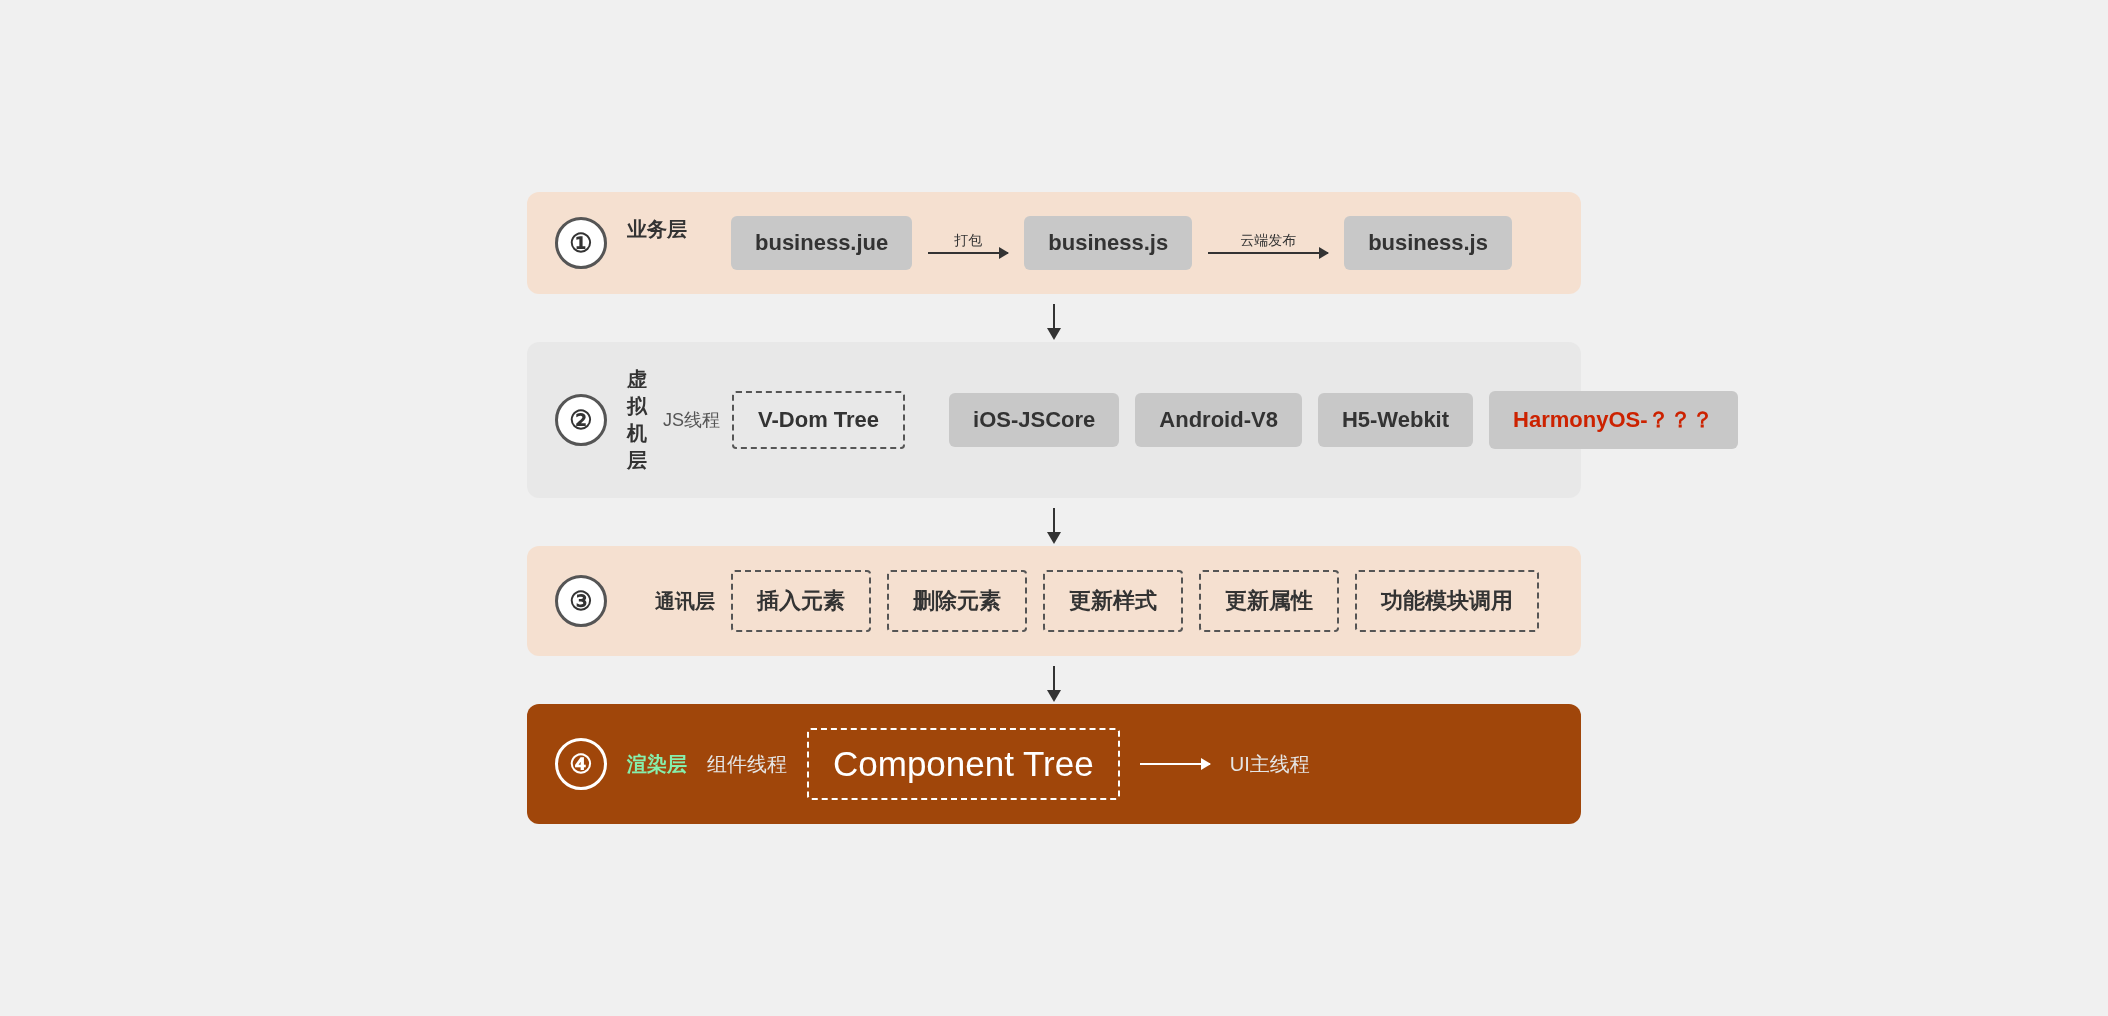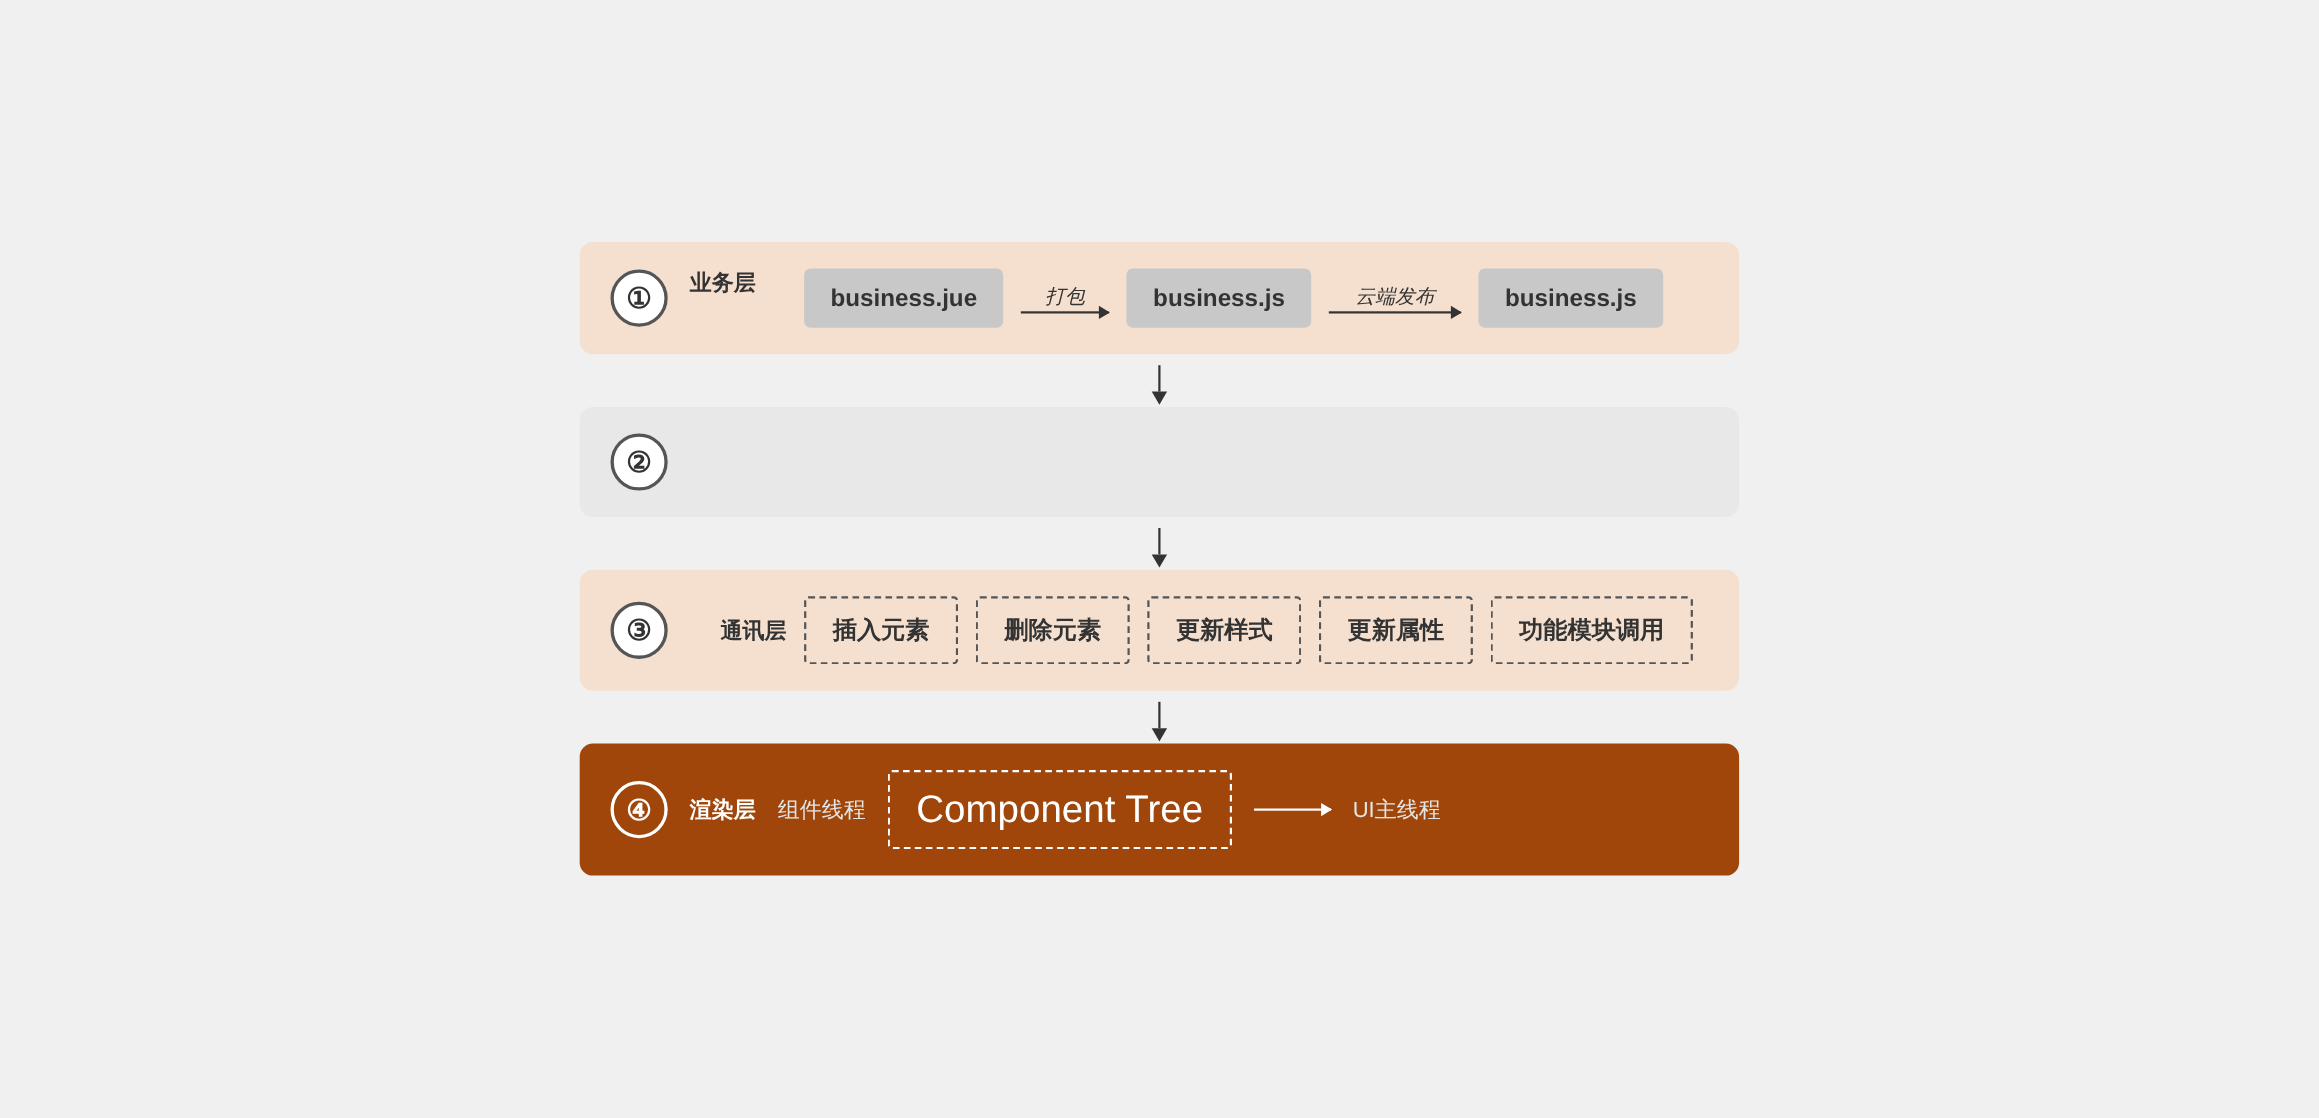--- a/index.html
+++ b/index.html
@@ -77,21 +77,21 @@
       margin-bottom: 8px;
     }
 
     
     .layer-4 {
       background: #a0460a;
       border-radius: 12px;
     }
 
     .layer-4 .layer-title {
-      color: #ffffff;
+      color: #86efac;
     }
 
     .layer-4 .layer-number {
       border-color: white;
       color: white;
       background: transparent;
     }
 
     
     .box {
@@ -138,24 +138,23 @@
 
     
     .row {
       display: flex;
       align-items: center;
       gap: 16px;
       padding-left: 28px;
     }
 
     .arrow-label {
-      font-size: 18px;
-      color: #333;
-      white-space: nowrap;
-      font-style: italic;
+      font-size: 14px;
+      color: #333;
+      white-space: nowrap;
     }
 
     
     .arrow-group {
       display: flex;
       flex-direction: column;
       align-items: center;
       gap: 2px;
     }
 
@@ -270,20 +269,33 @@
 
   <div class="vertical-arrow">
     <div class="vert-arrow-inner">
       <div class="vert-shaft"></div>
       <div class="vert-head"></div>
     </div>
   </div>
 
   <div class="layer layer-2">
     <div class="layer-number">②</div>
+    <div class="layer-content">
+      <div class="layer-title">虚拟机层</div>
+      <div class="vm-top-row">
+        <span class="js-thread-label">JS线程</span>
+        <div class="box-dashed">V-Dom Tree</div>
+      </div>
+      <div class="row">
+        <div class="box">iOS-JSCore</div>
+        <div class="box">Android-V8</div>
+        <div class="box">H5-Webkit</div>
+        <div class="box-red">HarmonyOS-？？？</div>
+      </div>
+    </div>
   </div>
 
   <div class="vertical-arrow">
     <div class="vert-arrow-inner">
       <div class="vert-shaft"></div>
       <div class="vert-head"></div>
     </div>
   </div>
 
   <div class="layer layer-3">

